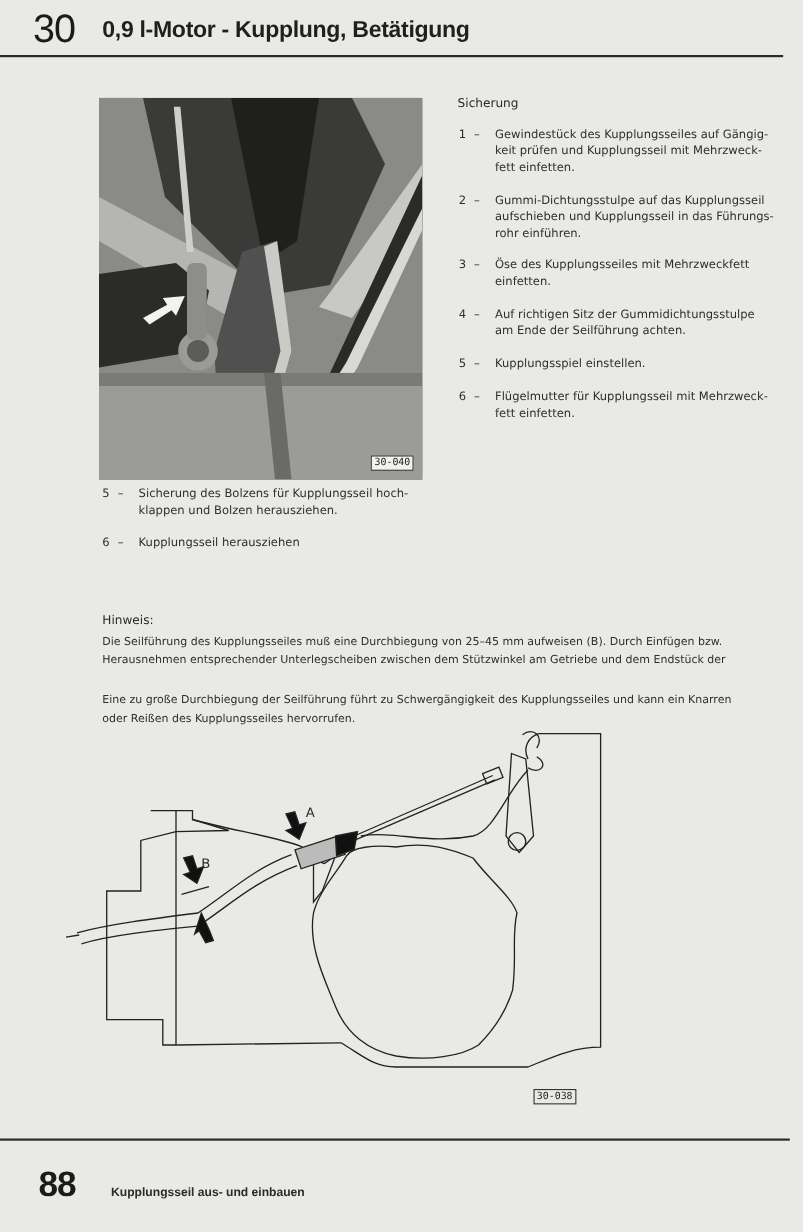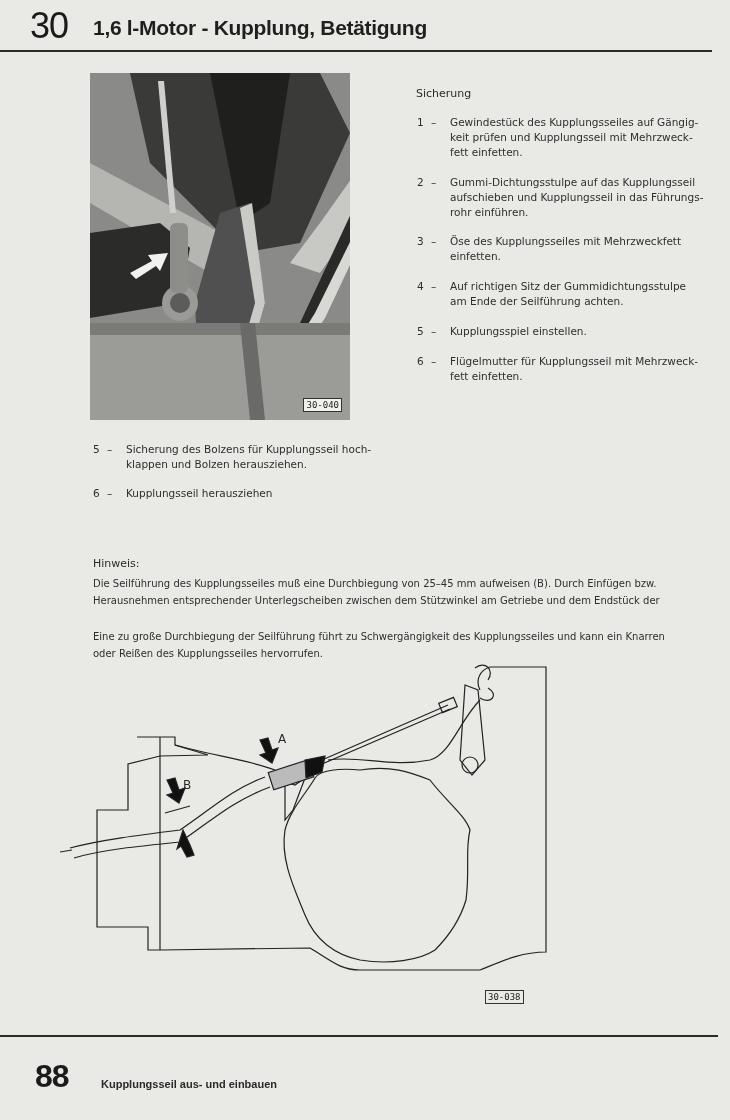--- a/index.html
+++ b/index.html
@@ -7,21 +7,21 @@
     width:730px; height:1120px; position:relative; overflow:hidden;
     background:#e9e9e6;
     font-family:"DejaVu Sans", sans-serif;
     color:#2a2a2a;
   }
   .abs { position:absolute; }
   .chapter-num { left:30px; top:5px; font-family:"Liberation Sans", sans-serif; font-weight:normal; font-size:36px; letter-spacing:-1px; color:#1b1b1b; }
   .chapter-title { left:93px; top:16px; font-family:"Liberation Sans", sans-serif; font-weight:bold; font-size:21px; color:#1f1f1f; letter-spacing:-0.3px; }
   .rule { height:2px; background:#2a2a2a; }
   .photo {
-    left:90px; top:73px; width:260px; height:347px;
+    left:90px; top:89px; width:294px; height:347px;
     background:#6e6e6e; overflow:hidden;
   }
   .photo svg { display:block; }
   .fig-label {
     font-family:"DejaVu Sans Mono", monospace; font-size:9px; color:#222;
     background:#f1f1ee; border:1px solid #333; padding:0 2px; line-height:12px;
   }
   .section-head { left:416px; top:87px; font-size:11px; color:#2a2a2a; }
   .step { font-size:10.5px; line-height:15px; color:#2e2e2e; }
   .step .num { position:absolute; left:0; top:0; }
@@ -29,21 +29,21 @@
   .step .txt { position:absolute; left:33px; top:0; }
   .hinweis-head { left:93px; top:557px; font-size:11px; color:#2a2a2a; }
   .para { font-size:10px; line-height:17px; color:#2e2e2e; }
   .page-num { left:35px; top:1058px; font-family:"Liberation Sans", sans-serif; font-weight:bold; font-size:32px; color:#1b1b1b; letter-spacing:-1px; }
   .footer-title { left:101px; top:1078px; font-family:"Liberation Sans", sans-serif; font-weight:bold; font-size:11px; color:#2a2a2a; }
 </style>
 </head>
 <body>
 
 <div class="abs chapter-num">30</div>
-<div class="abs chapter-title">1,6 l-Motor - Kupplung, Betätigung</div>
+<div class="abs chapter-title">0,9 l-Motor - Kupplung, Betätigung</div>
 <div class="abs rule" style="left:0; top:50px; width:712px;"></div>
 
 <div class="abs photo">
   <svg width="294" height="347" viewBox="0 0 294 347">
     <rect width="294" height="347" fill="#8a8a88"></rect>
 
     <path d="M40 0 L230 0 L260 60 L210 170 L150 180 L110 140 L60 90 Z" fill="#3a3a38"></path>
     <path d="M120 0 L200 0 L180 130 L150 150 Z" fill="#1f1f1e"></path>
 
     <path d="M0 90 L150 170 L120 200 L0 130 Z" fill="#b5b5b1"></path>

